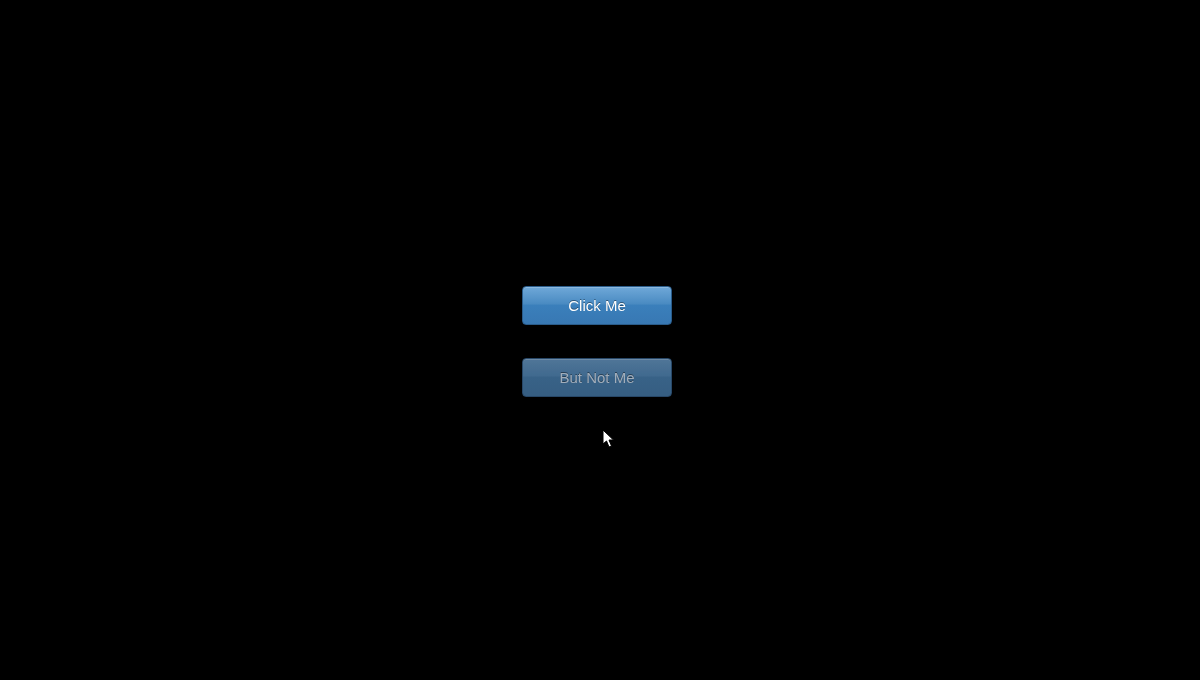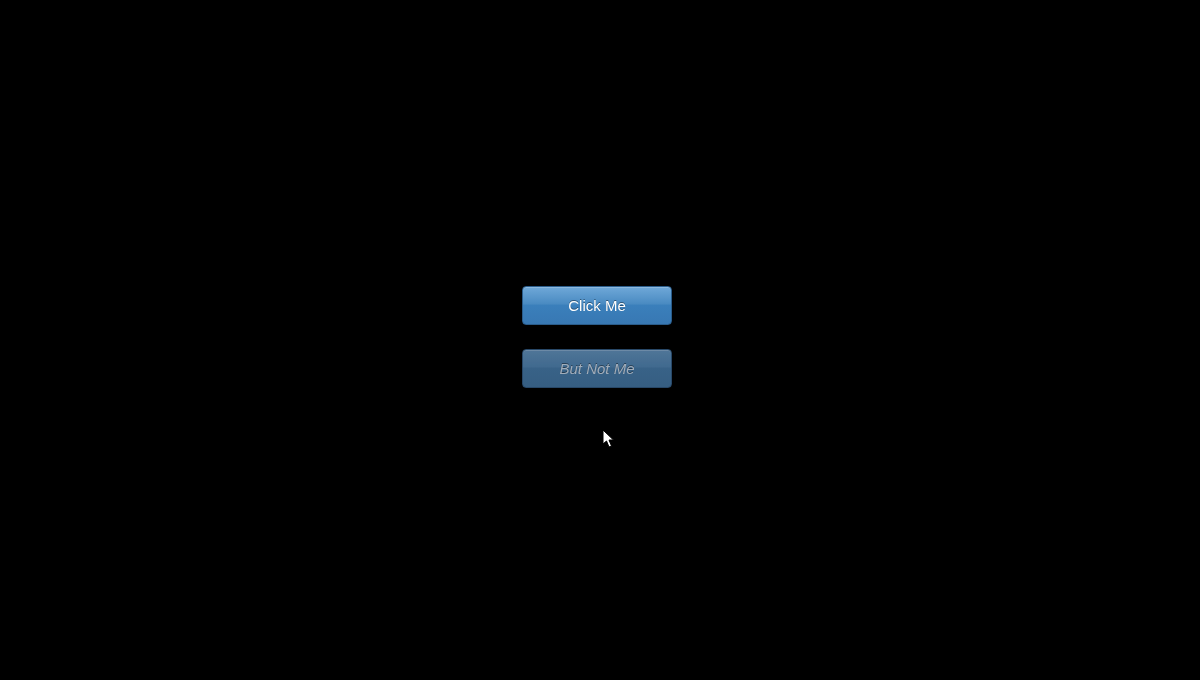--- a/index.html
+++ b/index.html
@@ -14,21 +14,21 @@
       font-family: -apple-system, BlinkMacSystemFont, "Segoe UI", Arial, sans-serif;
       position: relative;
       overflow: hidden;
     }
     .button-stack {
       position: absolute;
       left: 522px;
       top: 286px;
       display: flex;
       flex-direction: column;
-      gap: 24px;
+      gap: 33px;
       align-items: center;
     }
     .btn {
       width: 150px;
       height: 39px;
       border-radius: 4px;
       font-size: 15px;
       font-weight: 400;
       cursor: pointer;
       text-shadow: 0 -1px 0 rgba(0,0,0,0.4);
@@ -41,21 +41,20 @@
       background: linear-gradient(to bottom, #6fa8d8 0%, #4a8bc2 45%, #3a7fbb 50%, #3878b3 100%);
       border: 1px solid #2a5c8a;
       color: #ffffff;
     }
     .btn-disabled {
       background: linear-gradient(to bottom, #5b86ad 0%, #4a79a3 45%, #40709a 50%, #3e6c95 100%);
       border: 1px solid #2e5277;
       color: #b8c5d4;
       cursor: default;
       opacity: 0.88;
-      font-style: italic;
     }
     .cursor {
       position: absolute;
       left: 602px;
       top: 429px;
       width: 14px;
       height: 20px;
       pointer-events: none;
     }
   </style>

